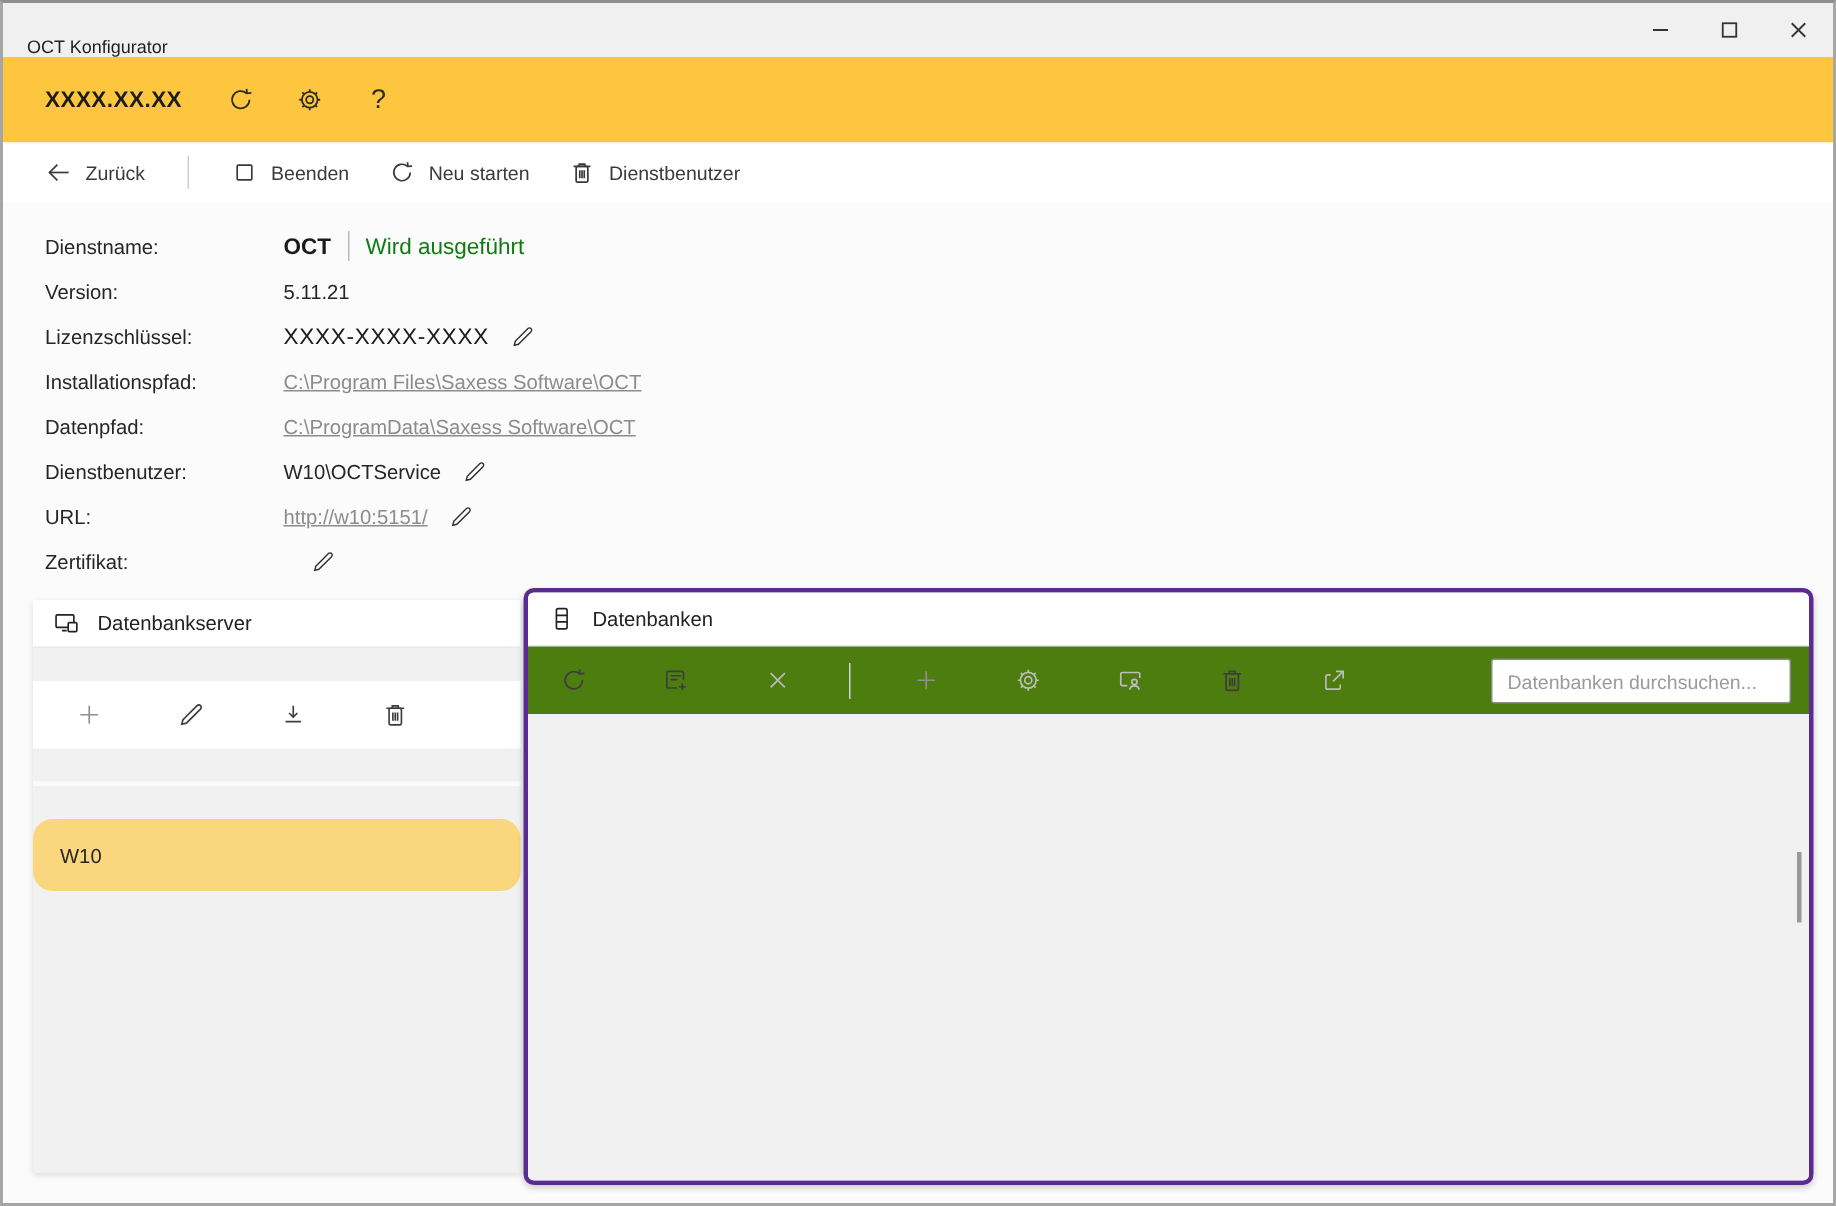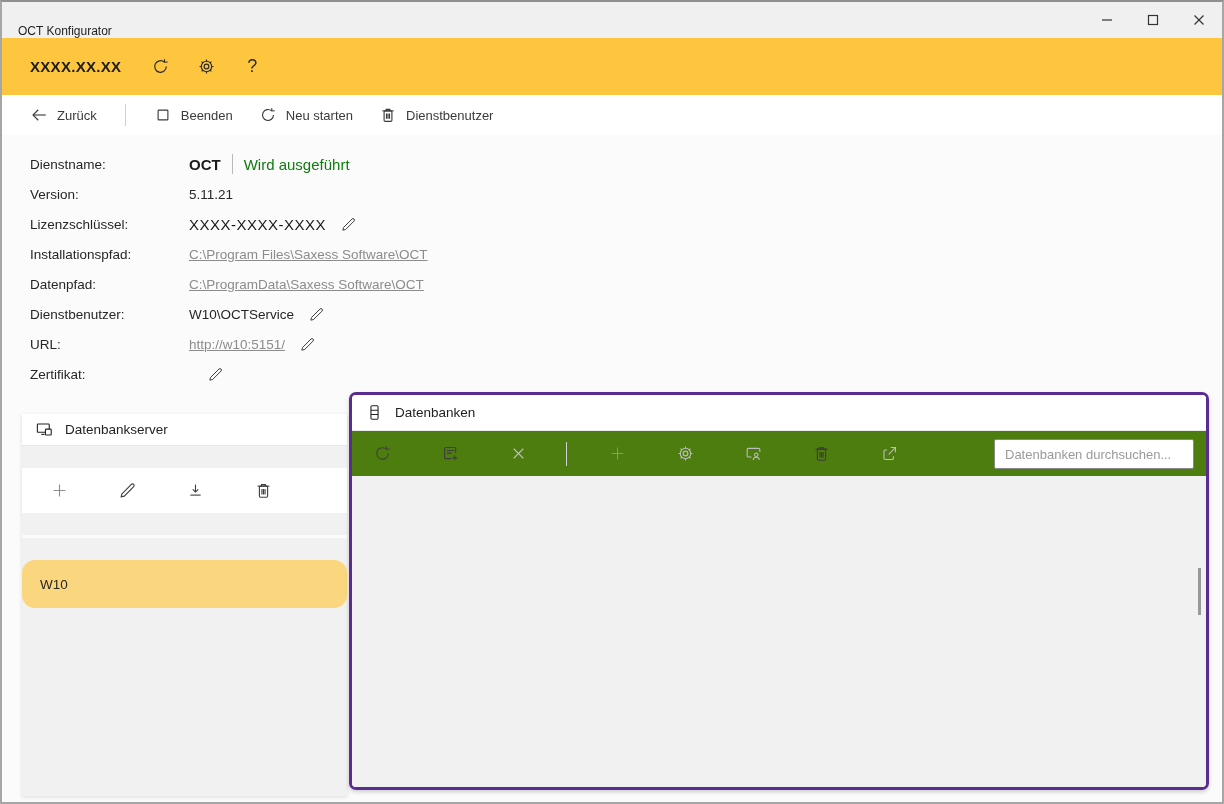--- a/index.html
+++ b/index.html
@@ -41,21 +41,21 @@
   .dvalue { font-size:13.5px; color:#262626; display:flex; align-items:center; }
   .service-name { font-size:15px; font-weight:700; color:#1a1a1a; }
   .status-sep { width:1px; height:20px; background:#b9b9b9; margin:0 11px; }
   .status-running { font-size:15px; font-weight:400; color:#0e7c0e; }
   .license-value { font-size:15px; color:#1a1a1a; letter-spacing:.5px; }
   a.pathlink { font-size:13.5px; color:#8c8c8c; text-decoration:underline; cursor:pointer; }
   .edit-btn { margin-left:12px; width:20px; height:20px; display:flex; align-items:center; justify-content:center; cursor:pointer; color:#2f2f2f; }
   .edit-btn svg { width:17px; height:17px; stroke:currentColor; fill:none; stroke-width:1.3; }
 
   
-  .panel-left { position:absolute; left:20px; top:279px; width:325px; height:382px;
+  .panel-left { position:absolute; left:20px; top:265px; width:325px; height:382px;
                 background:#f1f1f1; box-shadow:0 1px 4px rgba(0,0,0,.13);
                 display:flex; flex-direction:column;gap:22px; }
   .panel-header { height:32px; background:#fff; display:flex; align-items:center; gap:11px;
                   padding-left:13px; font-size:13.5px; color:#222; border-bottom:1px solid #e9e9e9; flex:0 0 auto; }
   .panel-header svg { width:19px; height:19px; stroke:#222; fill:none; stroke-width:1.4; }
   .panel-toolbar { height:45px; background:#fff; display:flex; align-items:center; flex:0 0 auto; }
   .tbtn { width:40px; height:38px; display:flex; align-items:center; justify-content:center; cursor:pointer; }
   .tbtn svg { width:19px; height:19px; stroke-width:1.4; fill:none; }
   .c-dark  { stroke:#3d3d3d; }
   .c-mid   { stroke:#8f8f8f; }

